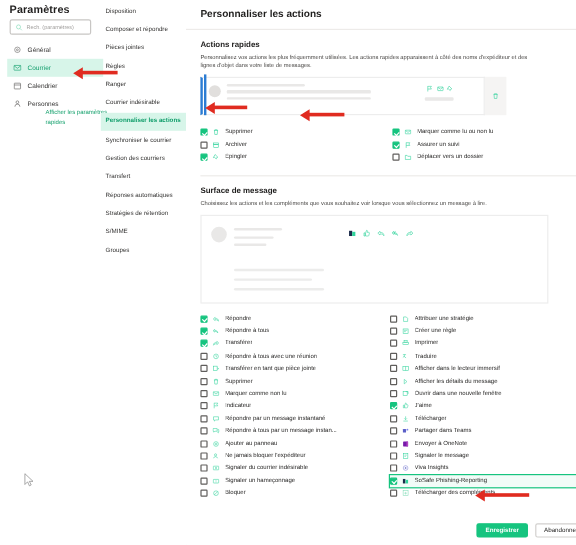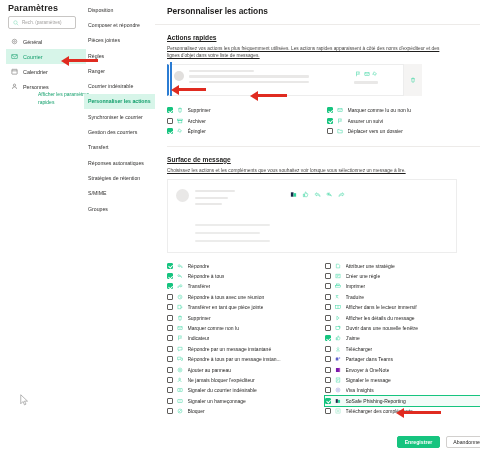--- a/index.html
+++ b/index.html
@@ -3,21 +3,21 @@
 <meta charset="utf-8">
 <style>
   html,body{margin:0;padding:0;}
   body{
     width:480px;height:454px;overflow:hidden;
     background:#ffffff;
     font-family:"Liberation Sans","DejaVu Sans",sans-serif;
     font-size:5.2px;color:#201f1e;
     -webkit-font-smoothing:antialiased;
   }
-  .app{position:relative;width:436px;height:454px;display:flex;text-decoration:underline;}
+  .app{position:relative;width:436px;height:454px;display:flex;}
 
   
   .settings-pane{width:155px;height:454px;background:#ffffff;position:relative;flex:0 0 155px;}
   .settings-title{position:absolute;left:8px;top:3px;font-size:9px;font-weight:600;color:#201f1e;letter-spacing:.1px;}
   .search-box{position:absolute;left:8px;top:16px;width:68px;height:13px;border:1px solid #c8c6c4;border-radius:2px;background:#fff;display:flex;align-items:center;padding:0 4px;box-sizing:border-box;}
   .search-ico{width:6px;height:6px;flex:0 0 6px;color:#7fdbb6;}
   .search-ph{font-size:4.6px;color:#a19f9d;margin-left:3px;white-space:nowrap;overflow:hidden;}
 
   .nav-list{position:absolute;left:6px;top:34px;width:80px;}
   .nav-item{display:flex;align-items:center;height:15px;padding-left:4px;box-sizing:border-box;color:#323130;}

